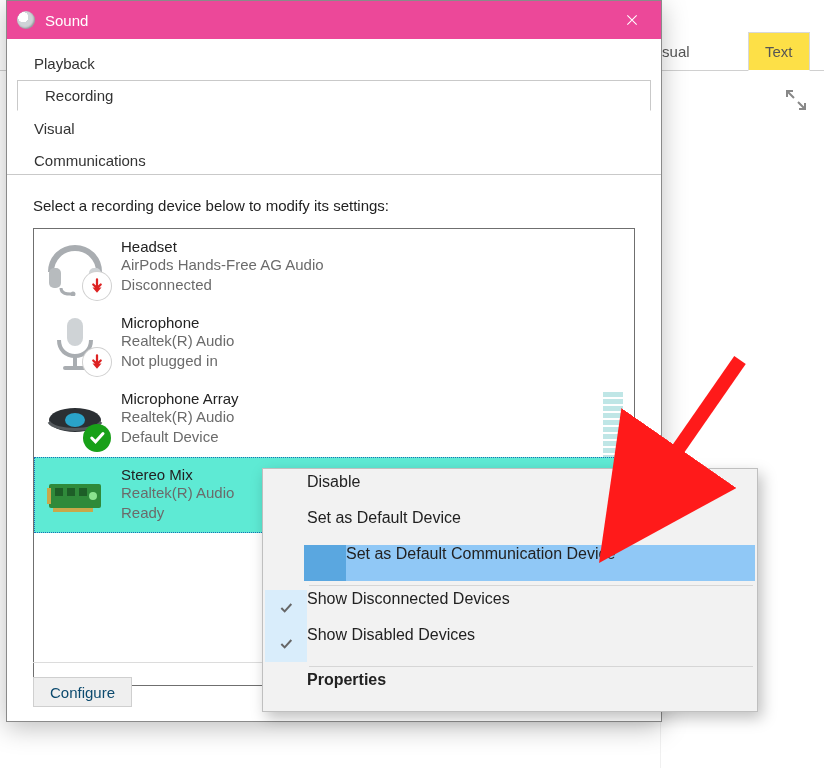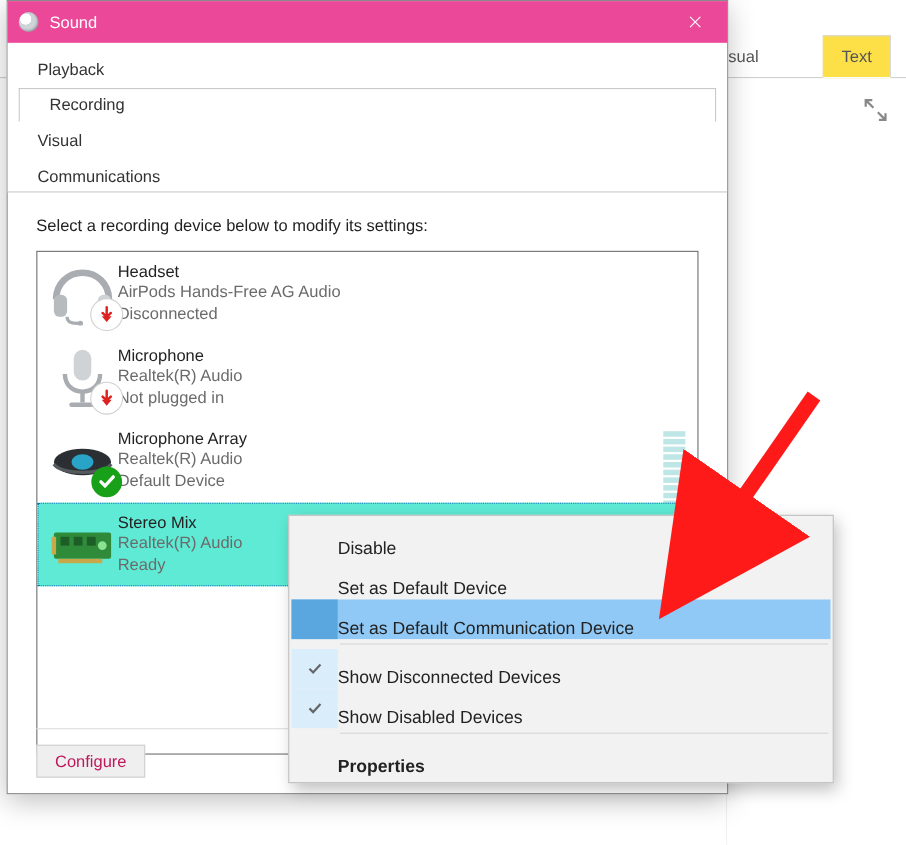--- a/index.html
+++ b/index.html
@@ -111,22 +111,23 @@
   .prompt { margin: 6px 0 14px 0; color: #222; }
 
   .device-list {
     border: 1px solid #6f6f6f;
     height: 456px;
     background: #fff;
     overflow: hidden;
   }
   .device {
     display: flex;
-    align-items: flex-end;
+    align-items: flex-start;
     padding: 8px 8px;
+    gap: 14px;
     border: 1px dashed transparent;
     position: relative;
   }
   .device.selected {
     background: #5eead4;
     border: 1px dotted #1a6fb8;
   }
   .device .icon-cell { width: 64px; height: 58px; position: relative; flex-shrink:0; }
   .device .info .name { font-weight: 400; color:#222; }
   .device .info .sub  { color:#6b6b6b; line-height:1.35; }
@@ -152,48 +153,48 @@
     display:flex; align-items:center;
     border-top: 1px solid #dcdcdc;
     padding-top: 14px;
   }
   .btn {
     min-width: 96px; height:30px; padding:0 16px;
     background:#e7e7e7; border:1px solid #b7b7b7; color:#666;
     display:inline-flex; align-items:center; justify-content:center;
     cursor:pointer; font-size:15px;
   }
-  .btn.disabled { color:#be185d; border-color:#cfcfcf; background:#efefef; cursor:default;}
+  .btn.disabled { color:#0c4a6e; border-color:#cfcfcf; background:#efefef; cursor:default;}
   .btn.primary { border:2px solid #0067c0; background:#e7e7e7; color:#222; }
   .spacer { flex:1; }
   .dlg-buttons .btn + .btn { margin-left: 10px; }
 
   
   .ctx {
     position:absolute;
     left: 262px;
     top: 468px;
     width: 490px;
     background:#f2f2f2;
     border:1px solid #bfbfbf;
     box-shadow: 4px 6px 14px rgba(0,0,0,.25);
     padding: 4px 2px;
     font-size: 16px;
   }
   .ctx .item {
-    display:flex; align-items:flex-end;
+    display:flex; align-items:flex-start;
     height:36px;
     padding: 0 14px 0 0;
     cursor:pointer;
     color:#222;
   }
   .ctx .gutter {
     width: 42px; height:36px; display:flex; align-items:center; justify-content:center; flex-shrink:0;
   }
-  .ctx .item.highlight { background:#90c8f6; }
+  .ctx .item.highlight { background:#90c8f6;margin-left:39px; }
   .ctx .item.highlight .gutter { background:#5aa7e0; }
   .ctx .check .gutter { background:#d9edfb; }
   .ctx .check .gutter svg { color:#666; }
   .ctx .sep { height:1px; background:#d6d6d6; margin: 4px 2px 4px 44px; }
   .ctx .bold { font-weight:700; }
 
   
   .arrow {
     position:absolute; left:560px; top:350px; pointer-events:none;
   }

